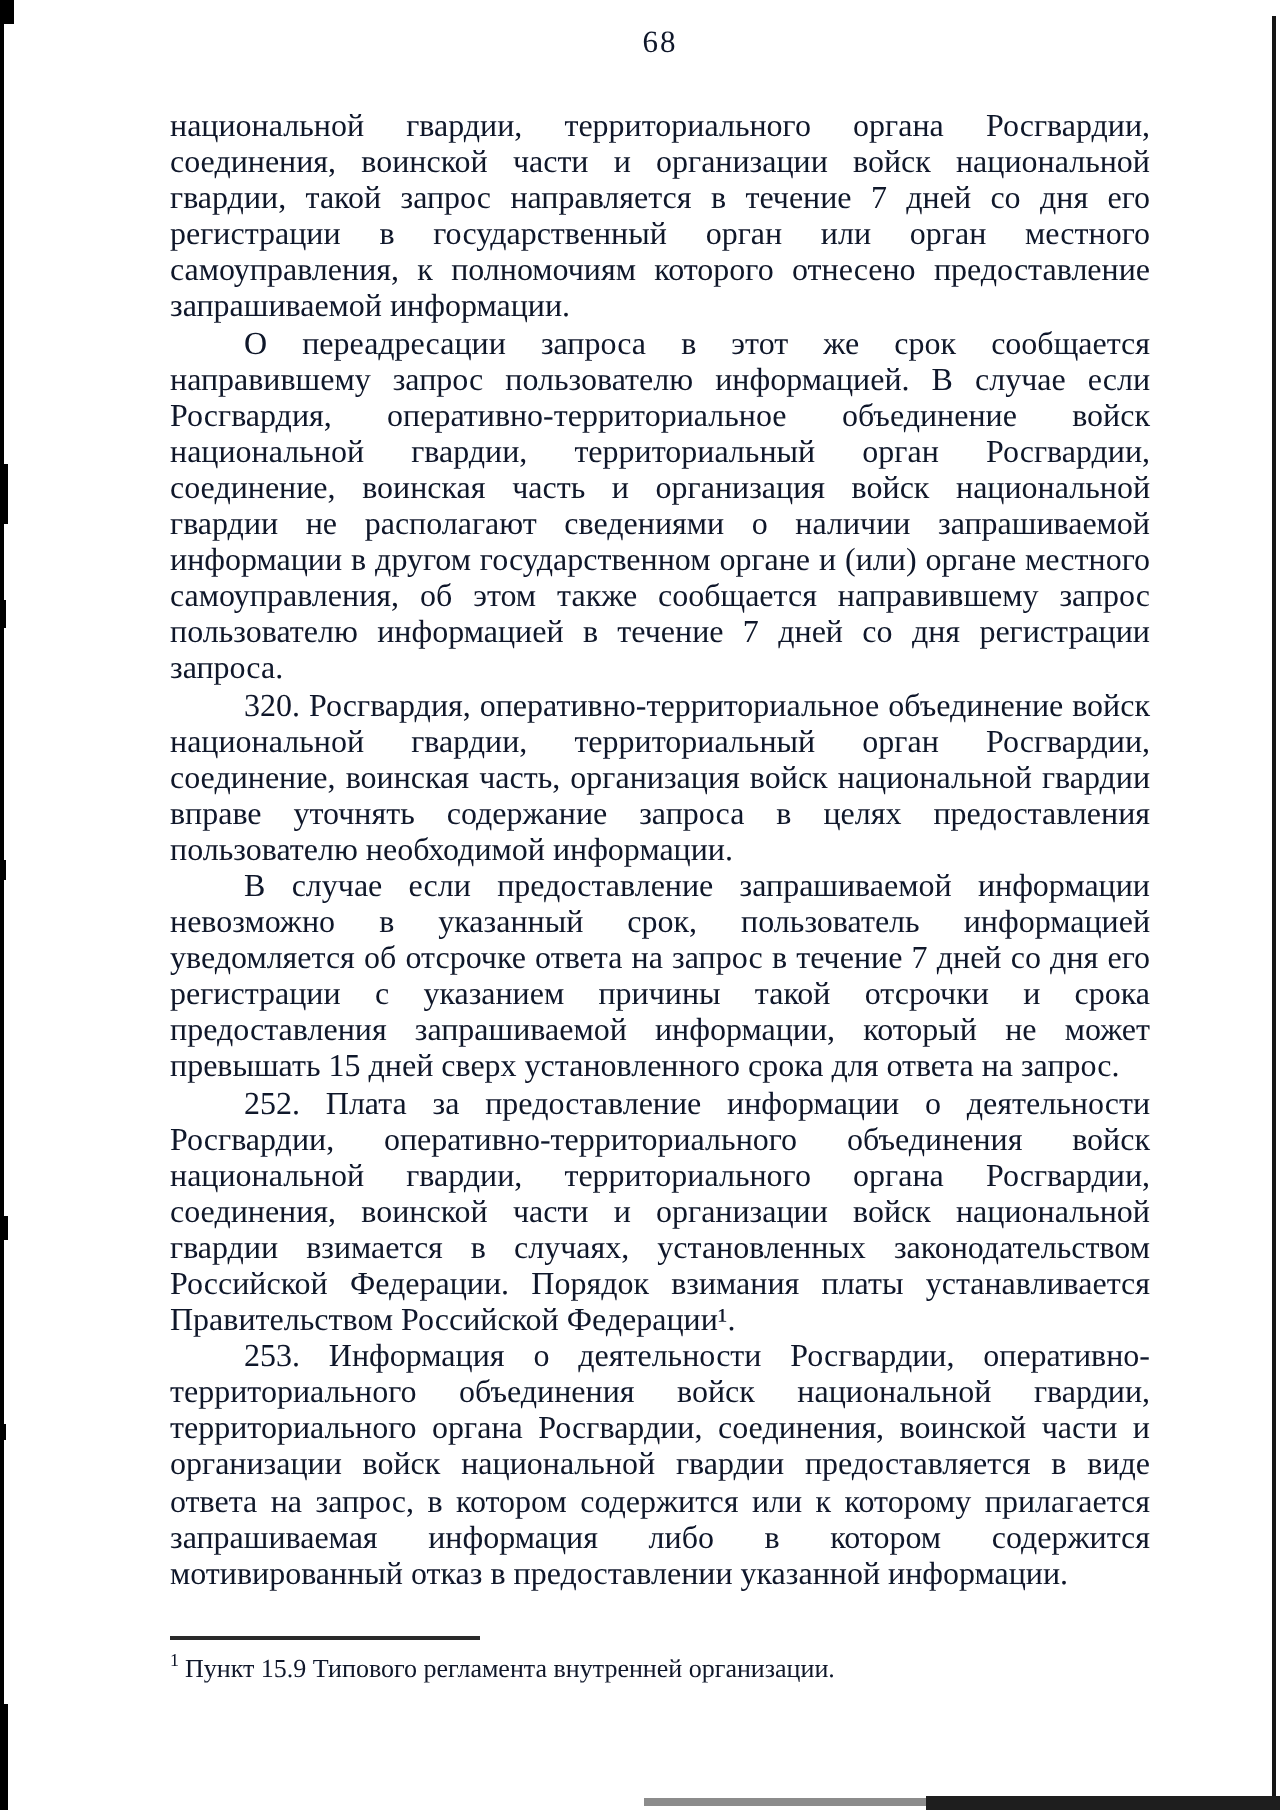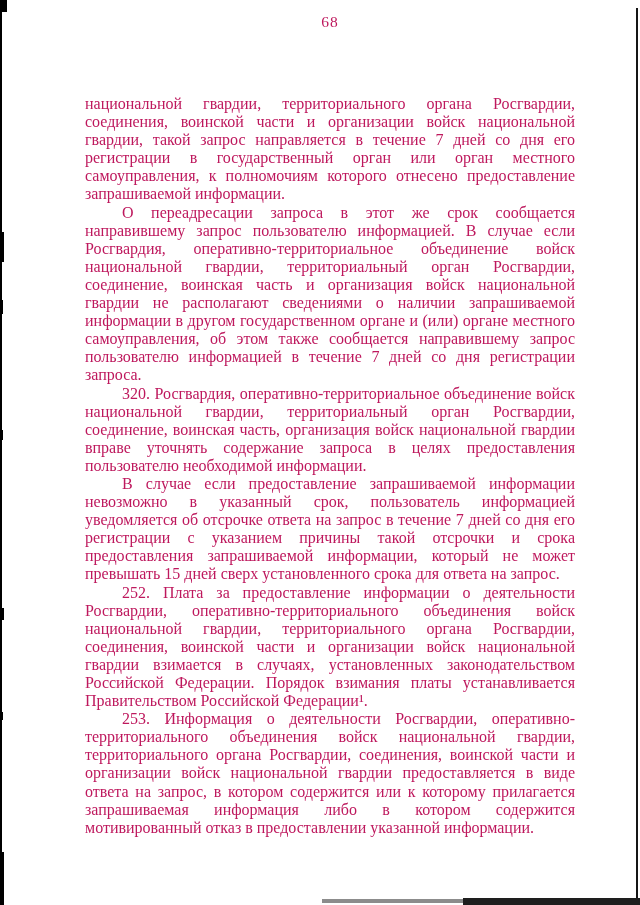--- a/index.html
+++ b/index.html
@@ -3,42 +3,42 @@
 <meta charset="utf-8">
 <style>
   html, body { margin: 0; padding: 0; background: #e8e8e8; }
   .page {
     position: relative;
     width: 640px;
     height: 905px;
     background: #ffffff;
     overflow: hidden;
     font-family: "Liberation Serif", "DejaVu Serif", serif;
-    color: #be185d;
+    color: #0f172a;
   }
   .page-number {
     position: absolute;
     top: 13px;
     left: 85px;
     width: 490px;
     text-align: center;
     font-size: 15.5px;
     letter-spacing: 1px;
   }
   .text-block {
     position: absolute;
     top: 55px;
     left: 85px;
     width: 490px;
     font-size: 16px;
     line-height: 18.1px;
     text-align: justify;
   }
   .text-block p { margin: 0; padding: 0; text-indent: 37px; }
-  .text-block p.cont { text-indent: 0; margin-top: 40px; }
+  .text-block p.cont { text-indent: 0; }
   .footnote-block {
     position: absolute;
     left: 85px;
     top: 818px;
     width: 490px;
   }
   .footnote-rule {
     width: 155px;
     height: 0;
     border-top: 2px solid #2a2a2a;
@@ -72,20 +72,24 @@
 
   <div class="text-block">
     <p class="cont">национальной гвардии, территориального органа Росгвардии, соединения, воинской части и организации войск национальной гвардии, такой запрос направляется в течение 7 дней со дня его регистрации в государственный орган или орган местного самоуправления, к полномочиям которого отнесено предоставление запрашиваемой информации.</p>
     <p>О переадресации запроса в этот же срок сообщается направившему запрос пользователю информацией. В случае если Росгвардия, оперативно-территориальное объединение войск национальной гвардии, территориальный орган Росгвардии, соединение, воинская часть и организация войск национальной гвардии не располагают сведениями о наличии запрашиваемой информации в другом государственном органе и (или) органе местного самоуправления, об этом также сообщается направившему запрос пользователю информацией в течение 7 дней со дня регистрации запроса.</p>
     <p>320. Росгвардия, оперативно-территориальное объединение войск национальной гвардии, территориальный орган Росгвардии, соединение, воинская часть, организация войск национальной гвардии вправе уточнять содержание запроса в целях предоставления пользователю необходимой информации.</p>
     <p>В случае если предоставление запрашиваемой информации невозможно в указанный срок, пользователь информацией уведомляется об отсрочке ответа на запрос в течение 7 дней со дня его регистрации с указанием причины такой отсрочки и срока предоставления запрашиваемой информации, который не может превышать 15 дней сверх установленного срока для ответа на запрос.</p>
     <p>252. Плата за предоставление информации о деятельности Росгвардии, оперативно-территориального объединения войск национальной гвардии, территориального органа Росгвардии, соединения, воинской части и организации войск национальной гвардии взимается в случаях, установленных законодательством Российской Федерации. Порядок взимания платы устанавливается Правительством Российской Федерации¹.</p>
     <p>253. Информация о деятельности Росгвардии, оперативно-территориального объединения войск национальной гвардии, территориального органа Росгвардии, соединения, воинской части и организации войск национальной гвардии предоставляется в виде ответа на запрос, в котором содержится или к которому прилагается запрашиваемая информация либо в котором содержится мотивированный отказ в предоставлении указанной информации.</p>
   </div>
 
+  <div class="footnote-block">
+    <div class="footnote-rule"></div>
+    <div class="footnote"><sup>1</sup><span>Пункт 15.9 Типового регламента внутренней организации.</span></div>
+  </div>
 
   <div class="a edge-left"></div>
   <div class="a blob-tl"></div>
   <div class="a blob-l1"></div>
   <div class="a blob-l2"></div>
   <div class="a blob-l3"></div>
   <div class="a blob-l4"></div>
   <div class="a blob-l5"></div>
   <div class="a blob-l6"></div>
   <div class="a edge-right"></div>

